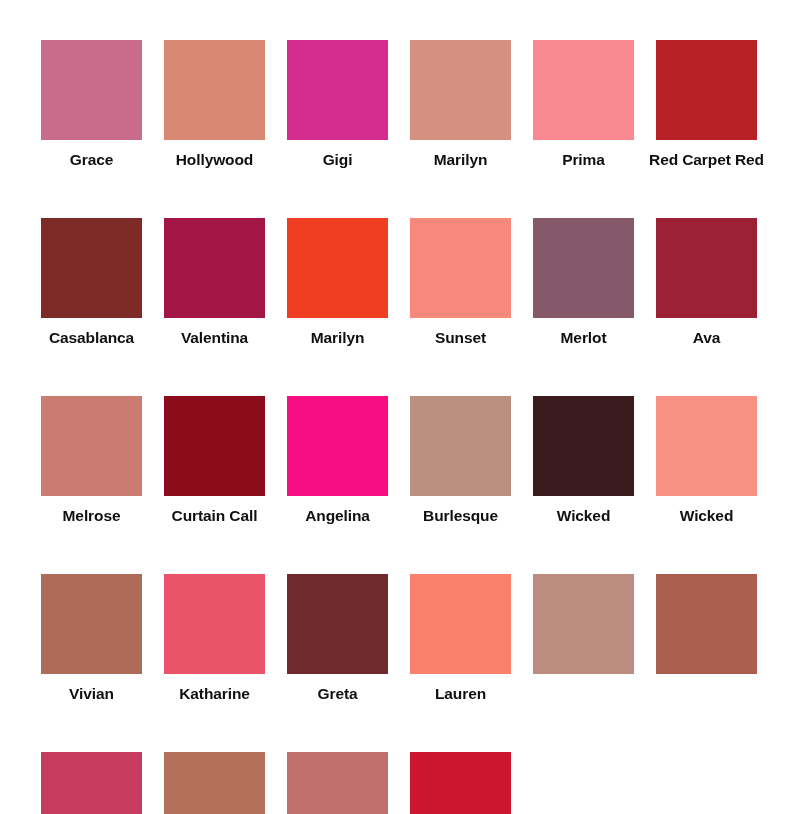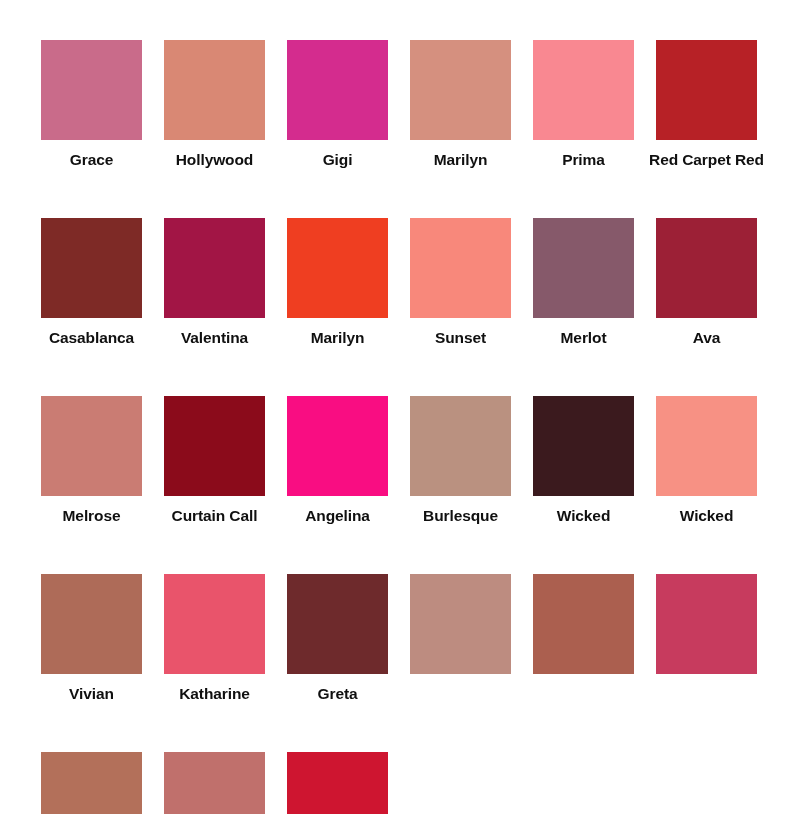--- a/index.html
+++ b/index.html
@@ -136,20 +136,24 @@
       </div>
       <div class="swatch-cell">
         <div class="swatch-chip" style="background-color: rgb(233, 84, 107);"></div>
         <div class="swatch-label">Katharine</div>
       </div>
       <div class="swatch-cell">
         <div class="swatch-chip" style="background-color: rgb(110, 42, 44);"></div>
         <div class="swatch-label">Greta</div>
       </div>
       <div class="swatch-cell">
+        <div class="swatch-chip" style="background-color: rgb(249, 128, 106);"></div>
+        <div class="swatch-label">Lauren</div>
+      </div>
+      <div class="swatch-cell">
         <div class="swatch-chip" style="background-color: rgb(189, 140, 128);"></div>
       </div>
       <div class="swatch-cell">
         <div class="swatch-chip" style="background-color: rgb(171, 95, 79);"></div>
       </div>
       <div class="swatch-cell">
         <div class="swatch-chip" style="background-color: rgb(199, 59, 94);"></div>
       </div>
       <div class="swatch-cell">
         <div class="swatch-chip" style="background-color: rgb(179, 112, 90);"></div>

